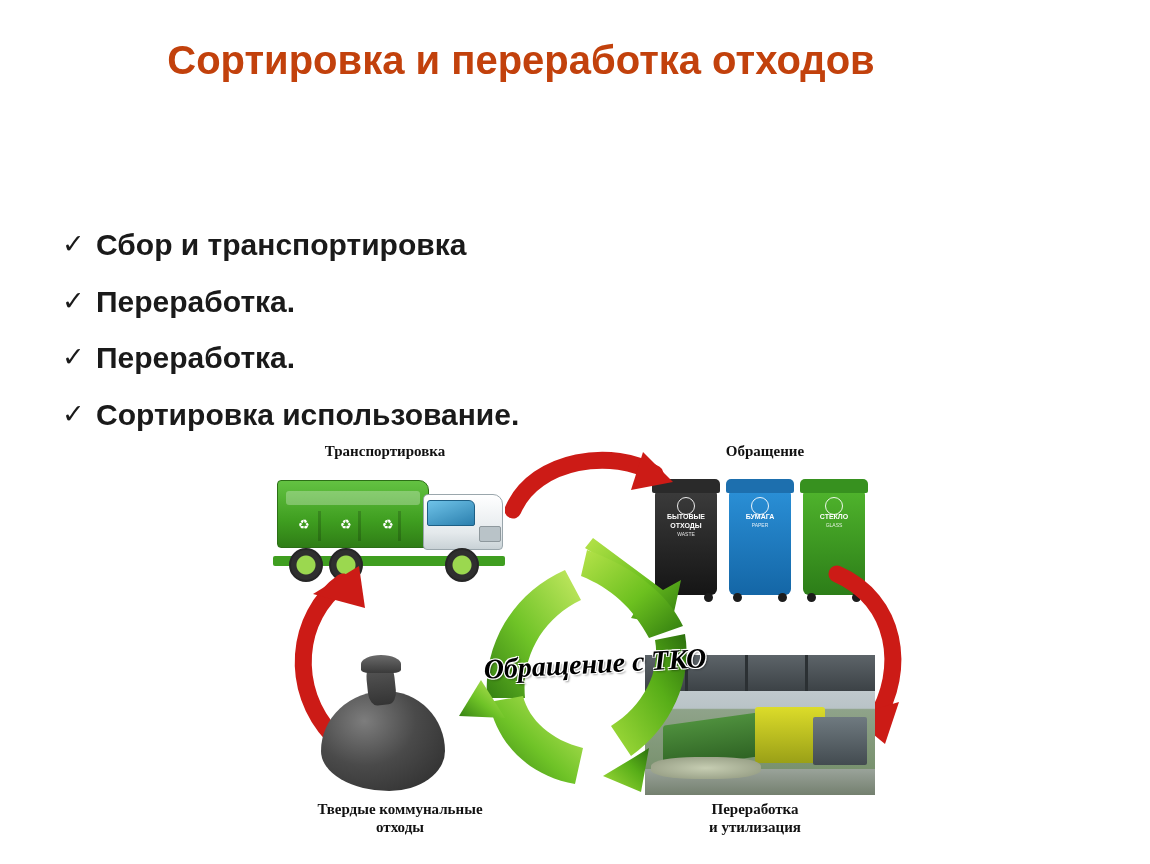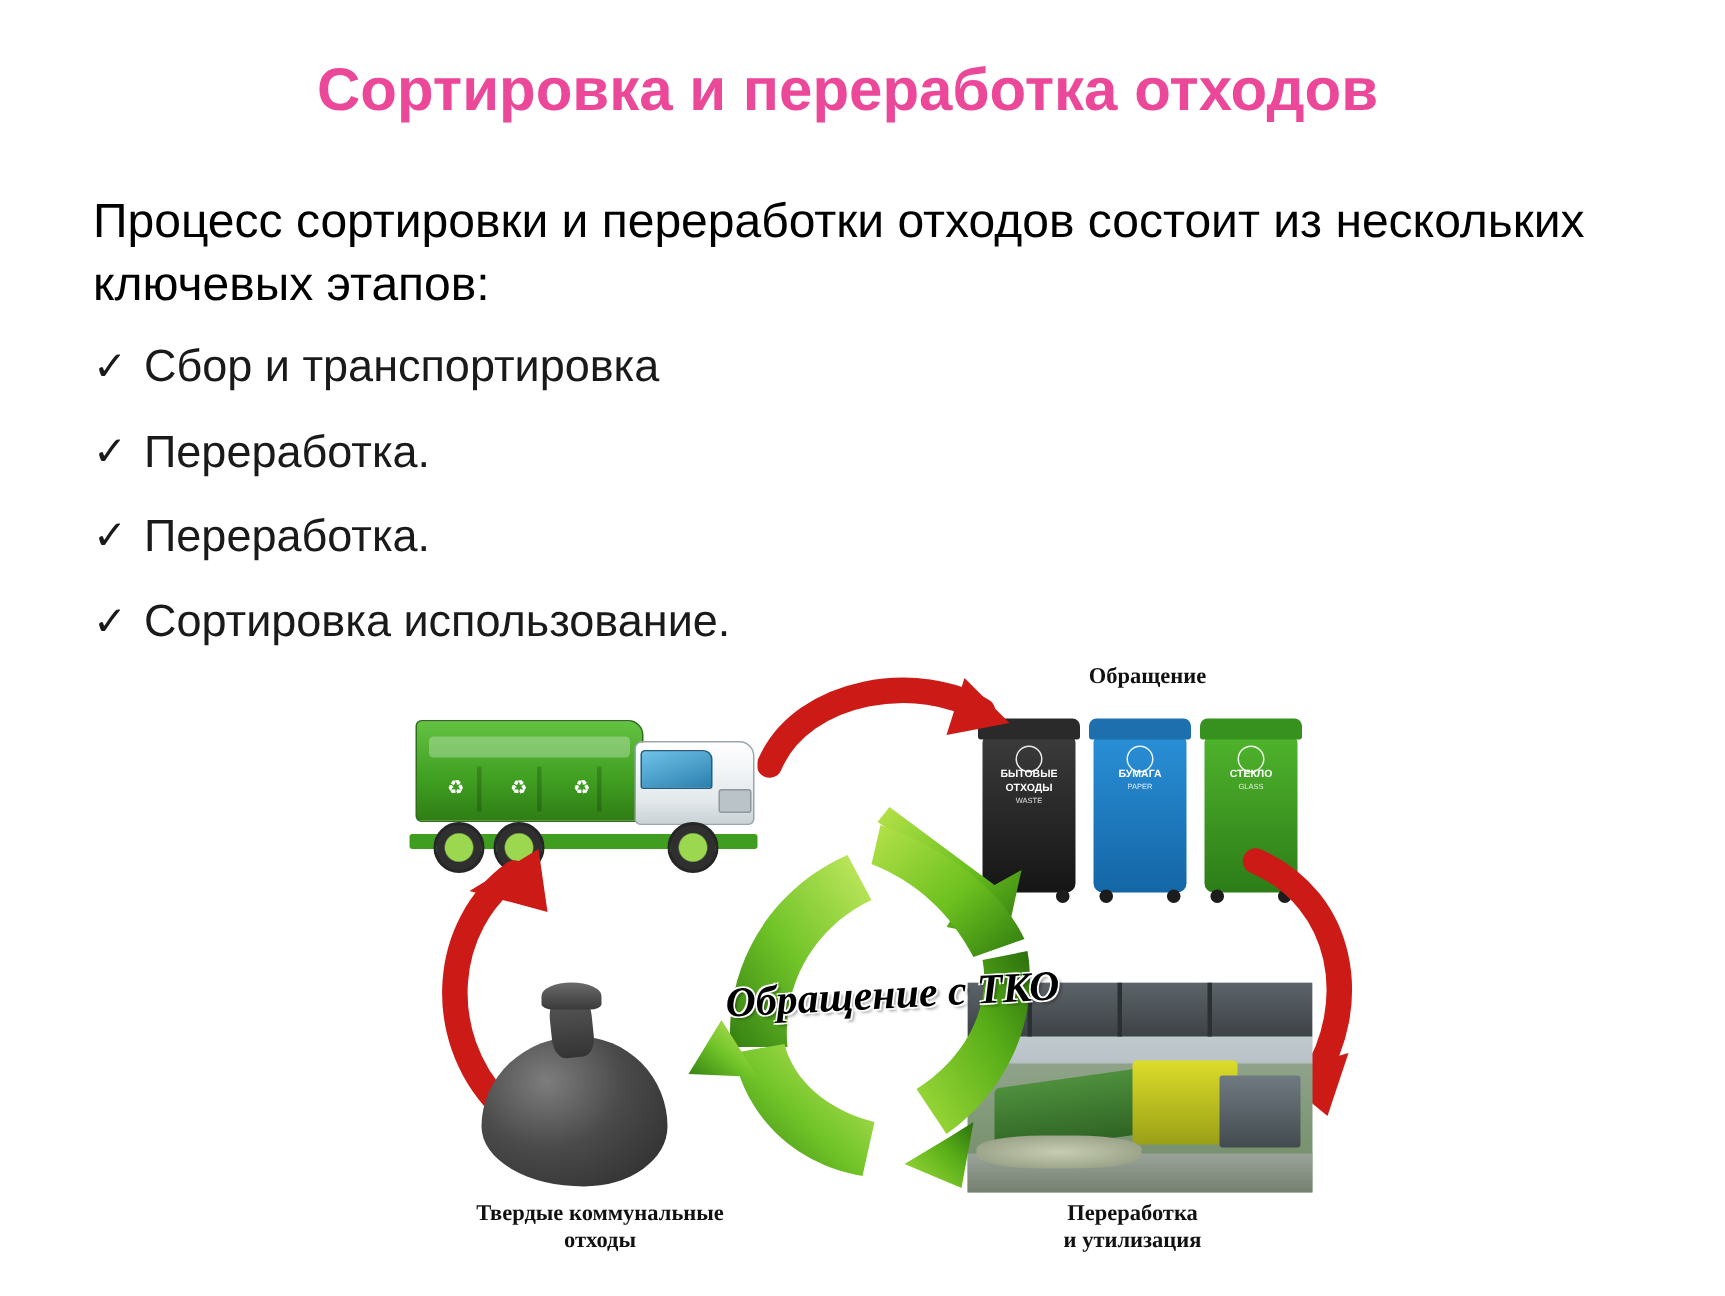--- a/index.html
+++ b/index.html
@@ -23,23 +23,22 @@
   }
   .slide-title {
     position: absolute;
     top: 38px;
     left: 0;
     width: 1042px;
     text-align: center;
     font-size: 40px;
     font-weight: bold;
     letter-spacing: 0px;
-    color: #ec4899;
+    color: #c2410c;
     font-family: "Liberation Sans", sans-serif;
-    margin-left: 44px;
   }
   .intro {
     position: absolute;
     top: 126px;
     left: 62px;
     width: 1030px;
     font-size: 32px;
     line-height: 1.32;
     color: #000000;
     font-family: "Liberation Sans", sans-serif;
@@ -60,20 +59,21 @@
   }
   .bullet .check {
     width: 34px;
     flex: 0 0 34px;
     font-size: 27px;
     color: #1a1a1a;
     line-height: 1.2;
   }
   .bullet .btext {
     flex: 1 1 auto;
+    font-weight: bold;
   }
 
   
   .diagram {
     position: absolute;
     left: 255px;
     top: 430px;
     width: 700px;
     height: 430px;
   }
@@ -252,21 +252,20 @@
   .plant .floor { position:absolute; left:0; bottom:0; width:230px; height:26px; background:linear-gradient(180deg,#9aa39a,#74806f); }
   .plant .debris { position:absolute; left:6px; bottom:16px; width:110px; height:22px; background:radial-gradient(ellipse at 50% 50%, #c6cdb2, #8d957c); border-radius:40%; }
 </style>
 </head>
 <body>
 
 <div class="slide">
 
   <div class="slide-title">Сортировка и переработка отходов</div>
 
-  <div class="intro"> Процесс сортировки и переработки отходов состоит из нескольких ключевых этапов:</div>
 
   <div class="bullets">
     <div class="bullet">
       <span class="check">✓</span>
       <span class="btext">Сбор и транспортировка</span>
     </div>
     <div class="bullet">
       <span class="check">✓</span>
       <span class="btext">Переработка.</span>
     </div>
@@ -275,20 +274,21 @@
       <span class="btext">Переработка.</span>
     </div>
     <div class="bullet">
       <span class="check">✓</span>
       <span class="btext">Сортировка использование.</span>
     </div>
   </div>
 
   <div class="diagram">
 
+    <div class="dlabel lbl-transport">Транспортировка</div>
     <div class="dlabel lbl-sort">Обращение</div>
     <div class="dlabel lbl-msw">
       <div>Твердые коммунальные</div>
       <div>отходы</div>
     </div>
     <div class="dlabel lbl-recycle">
       <div>Переработка</div>
       <div>и утилизация</div>
     </div>
 

